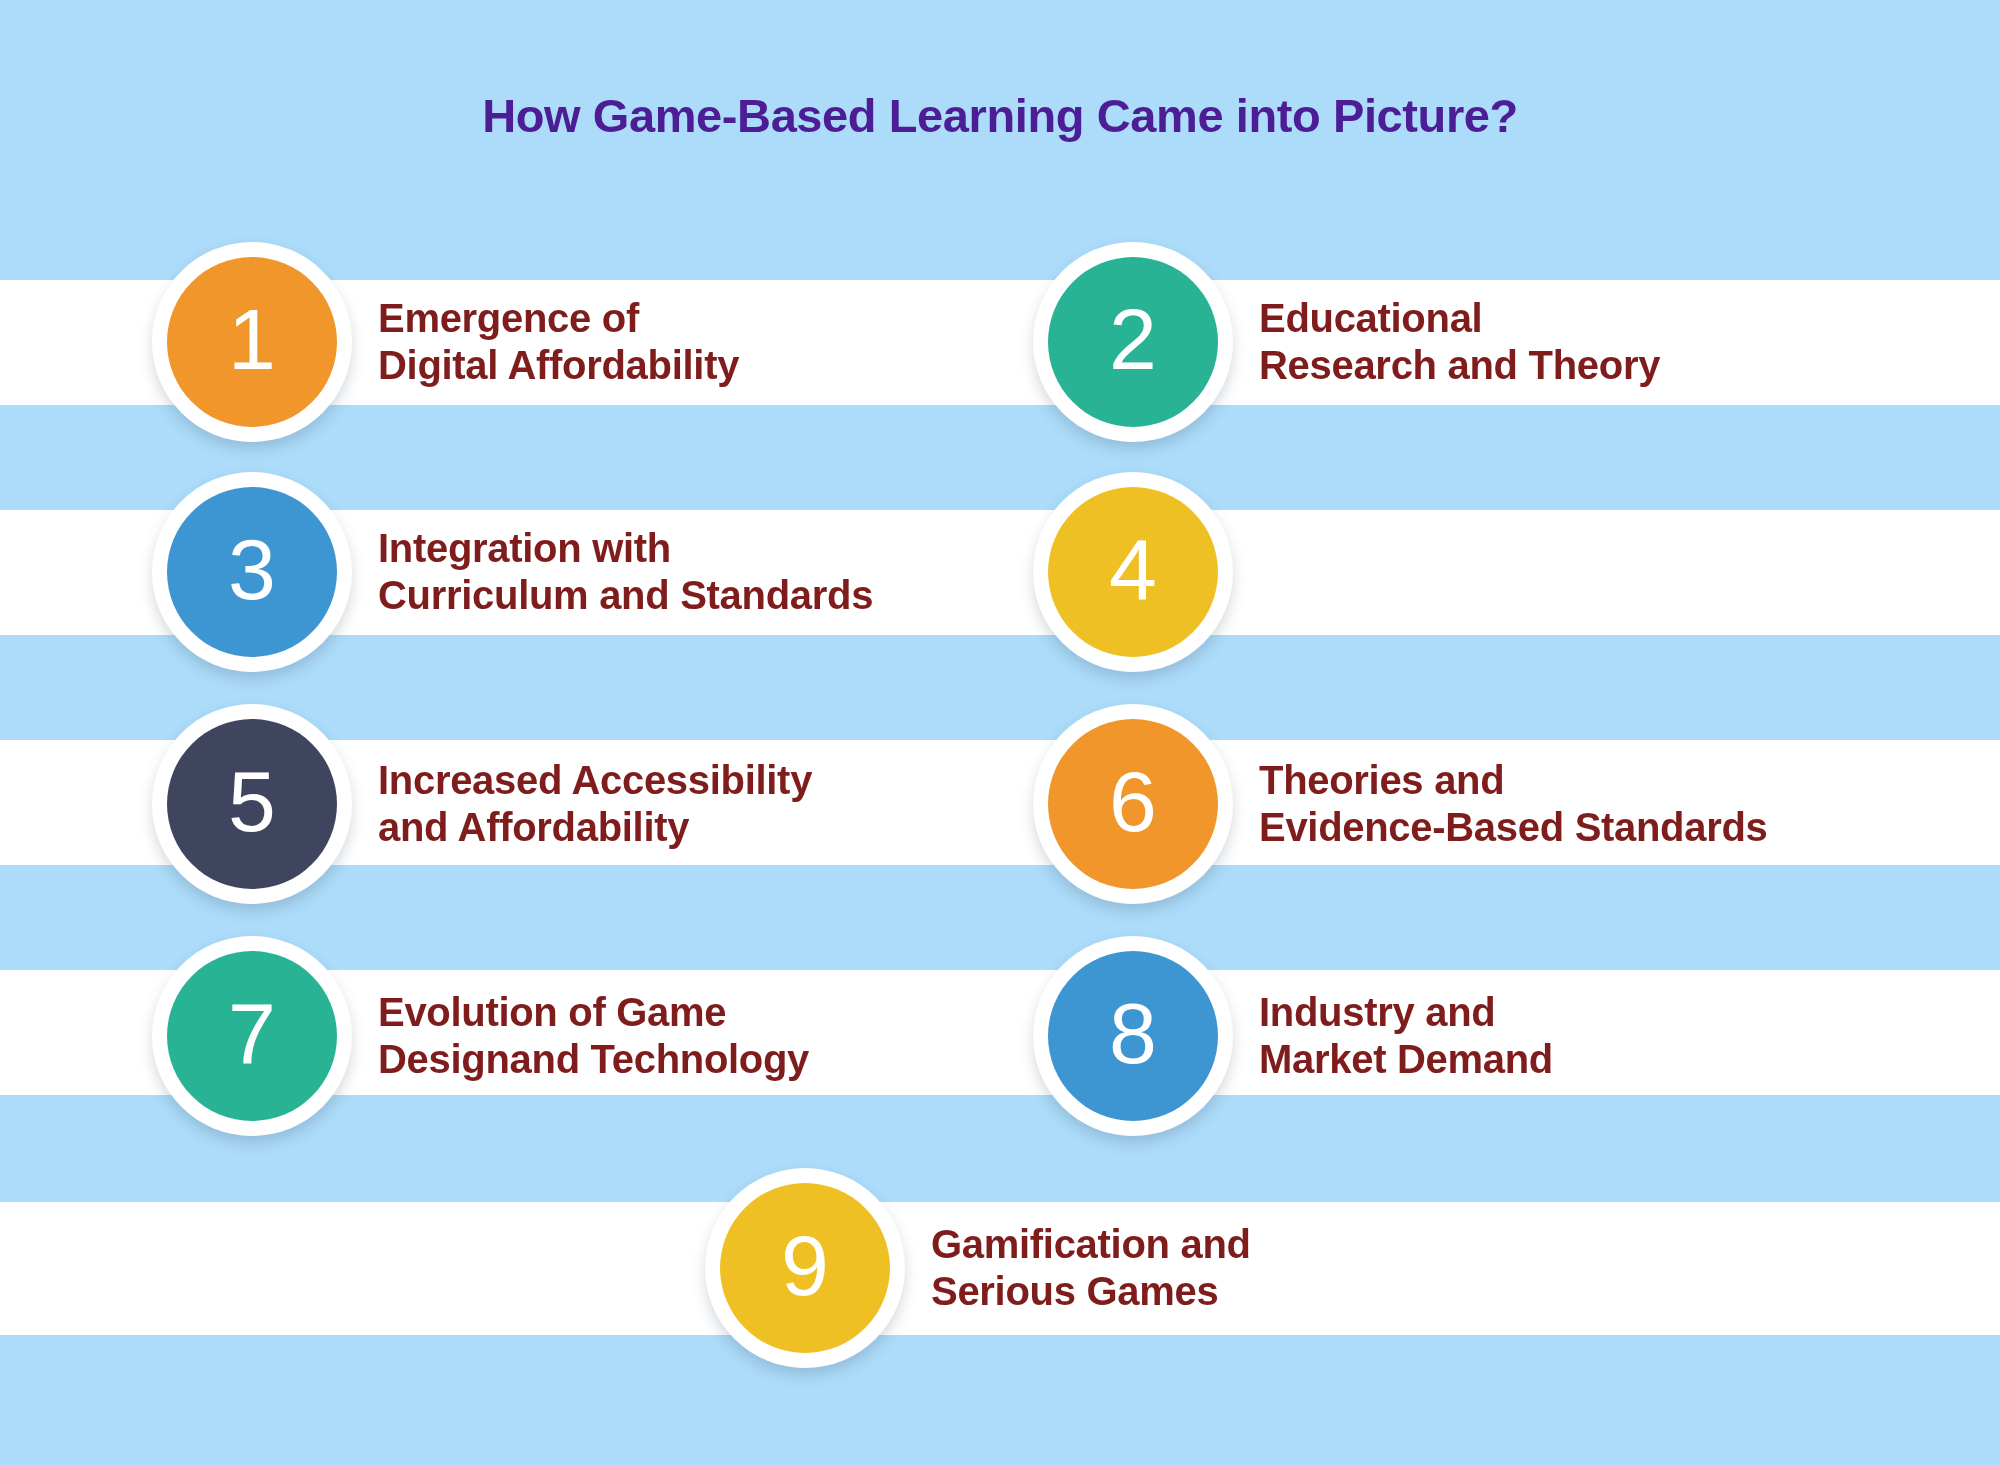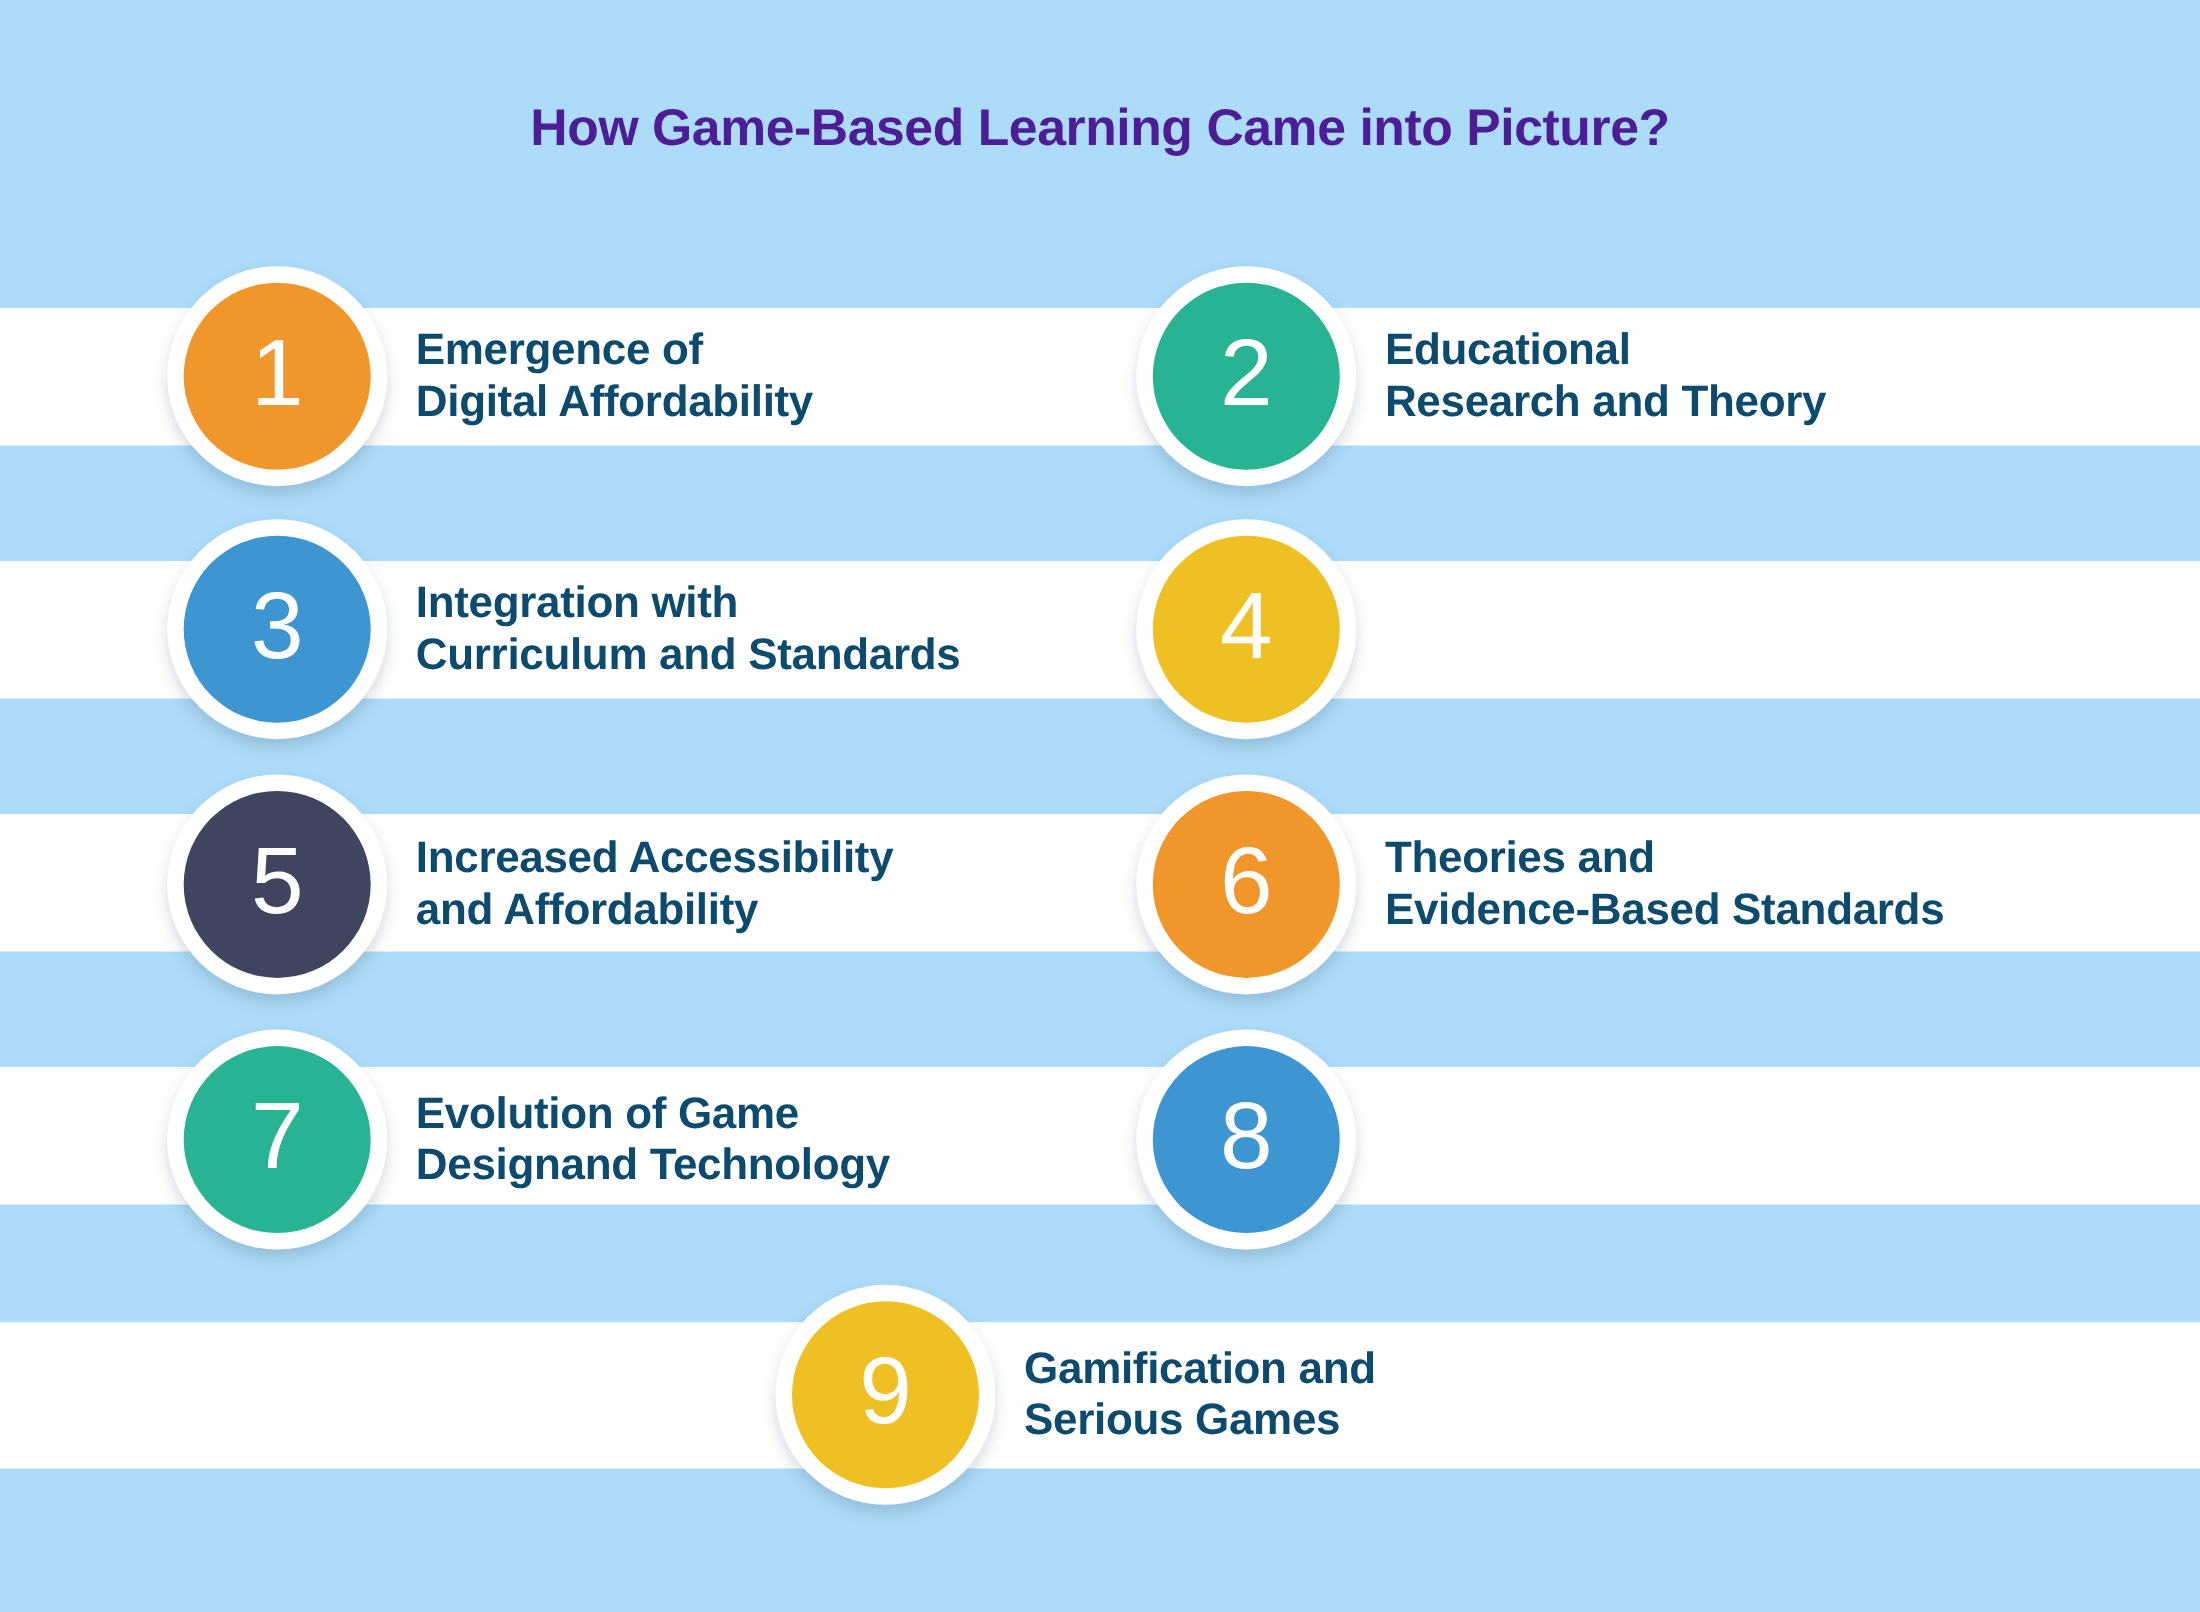--- a/index.html
+++ b/index.html
@@ -77,21 +77,21 @@
     color: #FFFFFF;
     font-size: 86px;
     font-weight: 300;
     line-height: 1;
     position: relative;
     top: -3px;
     font-family: "Liberation Sans", sans-serif;
   }
   .label {
     margin-left: 26px;
-    color: #0c4a6e;
+    color: #7f1d1d;
     font-size: 40px;
     font-weight: bold;
     line-height: 1.17;
     letter-spacing: -0.3px;
     white-space: nowrap;
   }
   .label .l2 { display: block; }
 </style>
 </head>
 <body style="background: rgb(172, 220, 249);">
@@ -161,20 +161,21 @@
         </div>
       </div>
       <div class="label"><span class="l1">Evolution of Game</span><span class="l2">Designand Technology</span></div>
     </div>
     <div class="item" style="top: 936px; left: 1033px;">
       <div class="badge">
         <div class="badge-core" style="background: rgb(61, 149, 209);">
           <span class="badge-num">8</span>
         </div>
       </div>
+      <div class="label"><span class="l1">Industry and</span><span class="l2">Market Demand</span></div>
     </div>
     <div class="item" style="top: 1168px; left: 705px;">
       <div class="badge">
         <div class="badge-core" style="background: rgb(239, 192, 36);">
           <span class="badge-num">9</span>
         </div>
       </div>
       <div class="label"><span class="l1">Gamification and</span><span class="l2">Serious Games</span></div>
     </div>
   </div>

